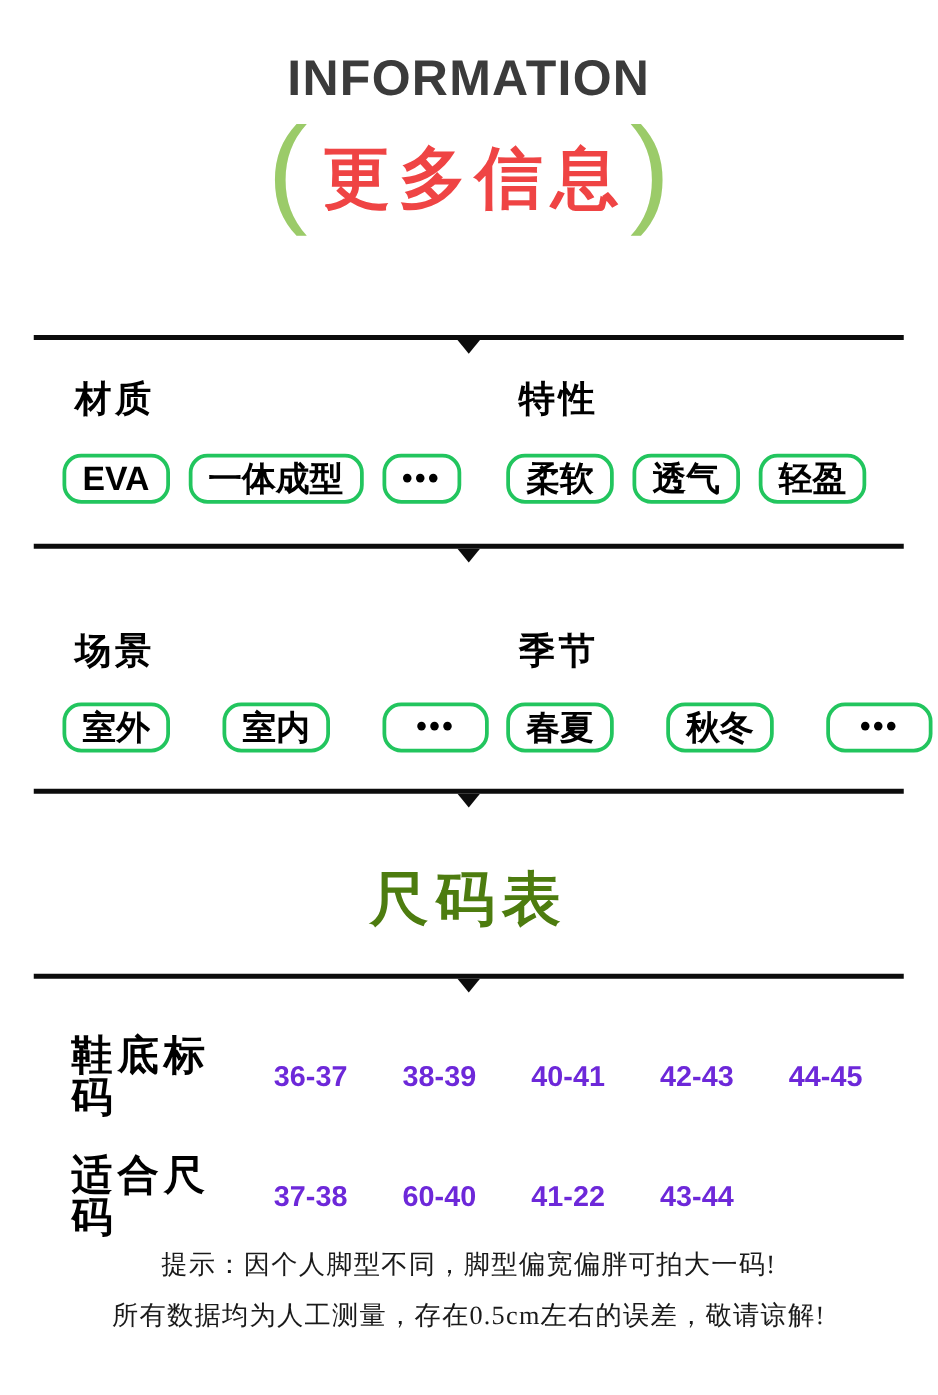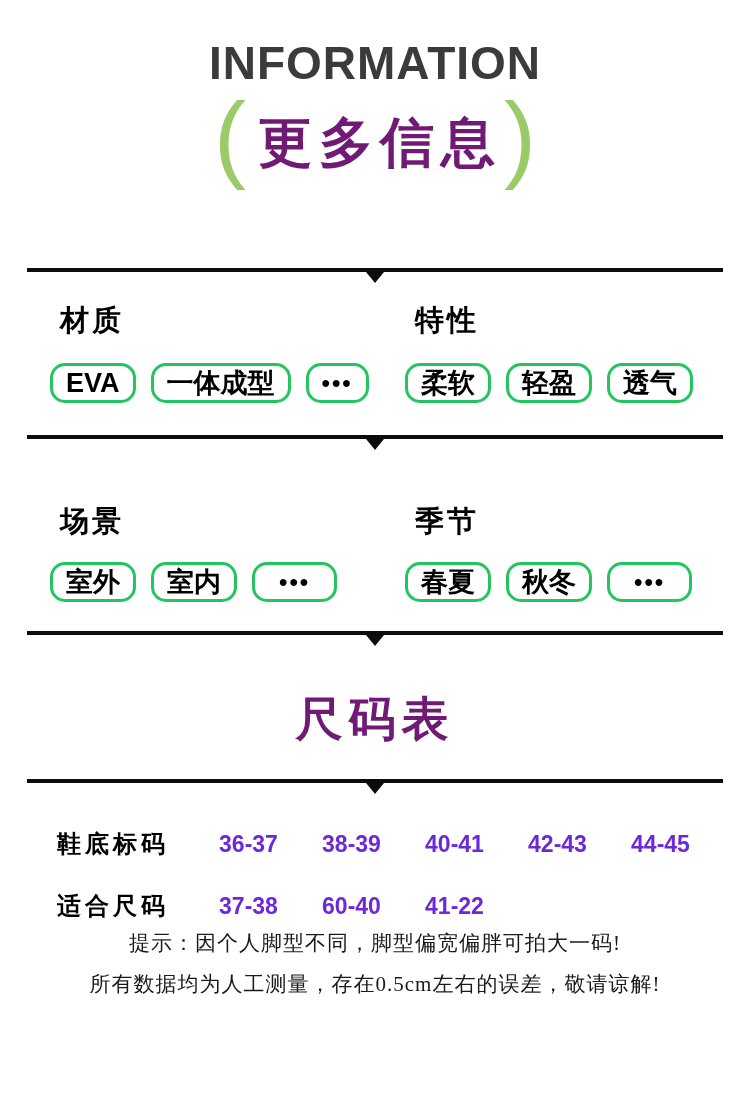--- a/index.html
+++ b/index.html
@@ -7,33 +7,33 @@
   body {
     width: 750px; height: 1116px;
     font-family: "Liberation Sans", sans-serif;
     color: #000;
   }
   .page { width: 750px; height: 1116px; background: #fff; overflow: hidden; }
 
   
   header { padding-top: 38px; text-align: center; }
   .title {
-    margin: 0; font-size: 46px; font-weight: 700; color: #3b3b3b;
+    margin: 0; font-size: 40px; font-weight: 700; color: #3b3b3b;
     letter-spacing: 1px; line-height: 51px;
   }
   .subtitle {
     display: flex; align-items: center; justify-content: center;
     margin-top: 6px; height: 96px;
   }
   .paren {
     font-size: 96px; font-weight: 400; line-height: 90px;
     transform: translateY(-6px);
   }
   .subtitle-text {
-    font-size: 54px; font-weight: 700; color: #701a75;
+    font-size: 54px; font-weight: 700; color: #ef4444;
     letter-spacing: 7px; margin: 0 2px 0 12px;
   }
 
   
   .divider { position: relative; height: 4px; background: #0c0c0c; margin: 0 27px; }
   .divider .tri {
     position: absolute; left: 50%; top: 4px; transform: translateX(-50%);
     width: 0; height: 0;
     border-left: 9px solid transparent; border-right: 9px solid transparent;
     border-top: 11px solid #0c0c0c;
@@ -46,41 +46,41 @@
   
   .attr-section { display: flex; padding: 32px 0 0 50px; justify-content: space-between; }
   .attr-section.sec2 { padding-top: 66px; }
   .group { width: 355px; }
   .group.right { flex: 1; }
   .group-label {
     font-size: 29px; font-weight: 700; color: #000;
     letter-spacing: 3px; padding-left: 10px; line-height: 33px;
   }
   .pills { display: flex; align-items: center; margin-top: 26px; gap: 15px; }
-  .sec2 .pills { gap: 15px; margin-top: 24px; }
+  .sec2 .pills { gap: 42px; margin-top: 24px; }
   .pill {
     display: inline-flex; align-items: center; justify-content: center;
     height: 40px; border: 3px solid #22c55e; border-radius: 15px;
     padding: 0 13px; font-size: 27px; font-weight: 700; color: #000;
     background: #fff; white-space: nowrap;
   }
   .pill.dots { font-size: 24px; letter-spacing: 2px; }
   .sec2 .pill.dots { padding: 0 24px; }
 
   
   .size-title {
     margin: 56px 0 0; text-align: center;
-    font-size: 47px; font-weight: 700; color: #701a75;
+    font-size: 47px; font-weight: 700; color: #4d7c0f;
     letter-spacing: 6px; line-height: 56px;
   }
   .size-table { margin-top: 44px; }
   .size-row { display: flex; align-items: center; padding-left: 57px; }
   .size-row + .size-row { margin-top: 28px; }
   .size-label {
-    width: 140px; font-size: 24px; font-weight: 700;
+    width: 140px; font-size: 33px; font-weight: 700;
     letter-spacing: 4px; color: #000; line-height: 34px;
   }
   .size-cell {
     width: 103px; text-align: center; font-size: 23px;
     font-weight: 700; color: #6d28d9; line-height: 34px;
   }
 
   
   .notes {
     text-align: center;
@@ -113,22 +113,22 @@
       <div class="pills">
         <span class="pill">EVA</span>
         <span class="pill">一体成型</span>
         <span class="pill dots">•••</span>
       </div>
     </div>
     <div class="group right">
       <div class="group-label">特性</div>
       <div class="pills">
         <span class="pill">柔软</span>
+        <span class="pill">透气</span>
         <span class="pill">轻盈</span>
-        <span class="pill">透气</span>
       </div>
     </div>
   </section>
 
   <div class="divider d2">
     <span class="tri"></span>
   </div>
 
   <section class="attr-section sec2">
     <div class="group">
@@ -166,20 +166,21 @@
       <div class="size-cell">38-39</div>
       <div class="size-cell">40-41</div>
       <div class="size-cell">42-43</div>
       <div class="size-cell">44-45</div>
     </div>
     <div class="size-row">
       <div class="size-label">适合尺码</div>
       <div class="size-cell">37-38</div>
       <div class="size-cell">60-40</div>
       <div class="size-cell">41-22</div>
+      <div class="size-cell">43-44</div>
     </div>
   </div>
 
   <div class="notes">
     <p>提示：因个人脚型不同，脚型偏宽偏胖可拍大一码!</p>
     <p>所有数据均为人工测量，存在0.5cm左右的误差，敬请谅解!</p>
   </div>
 
 </div>
 

